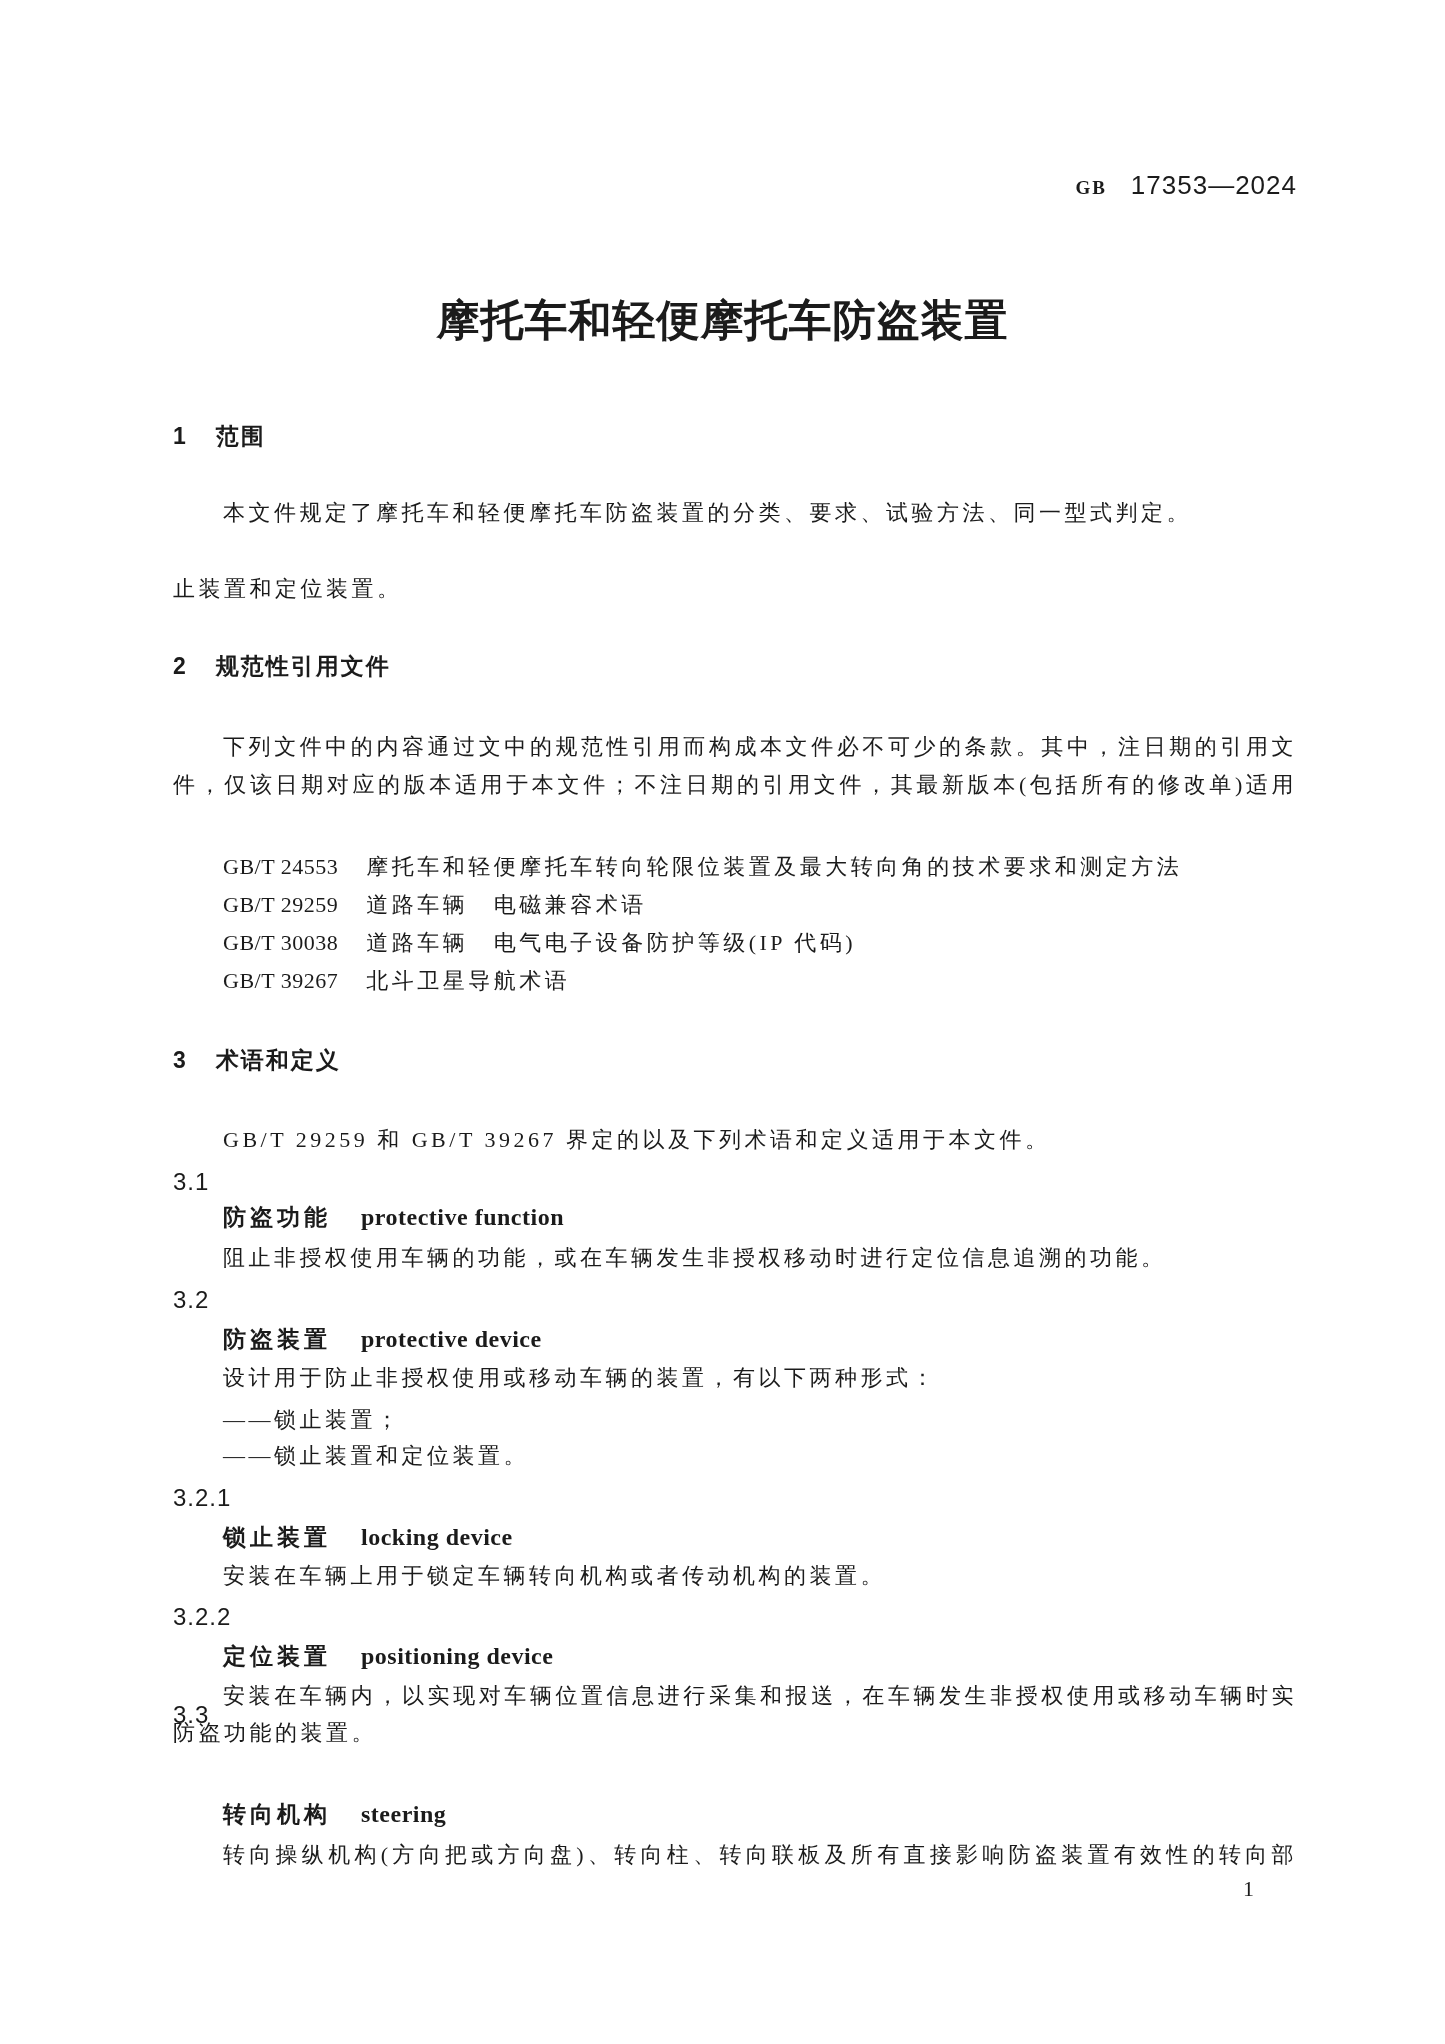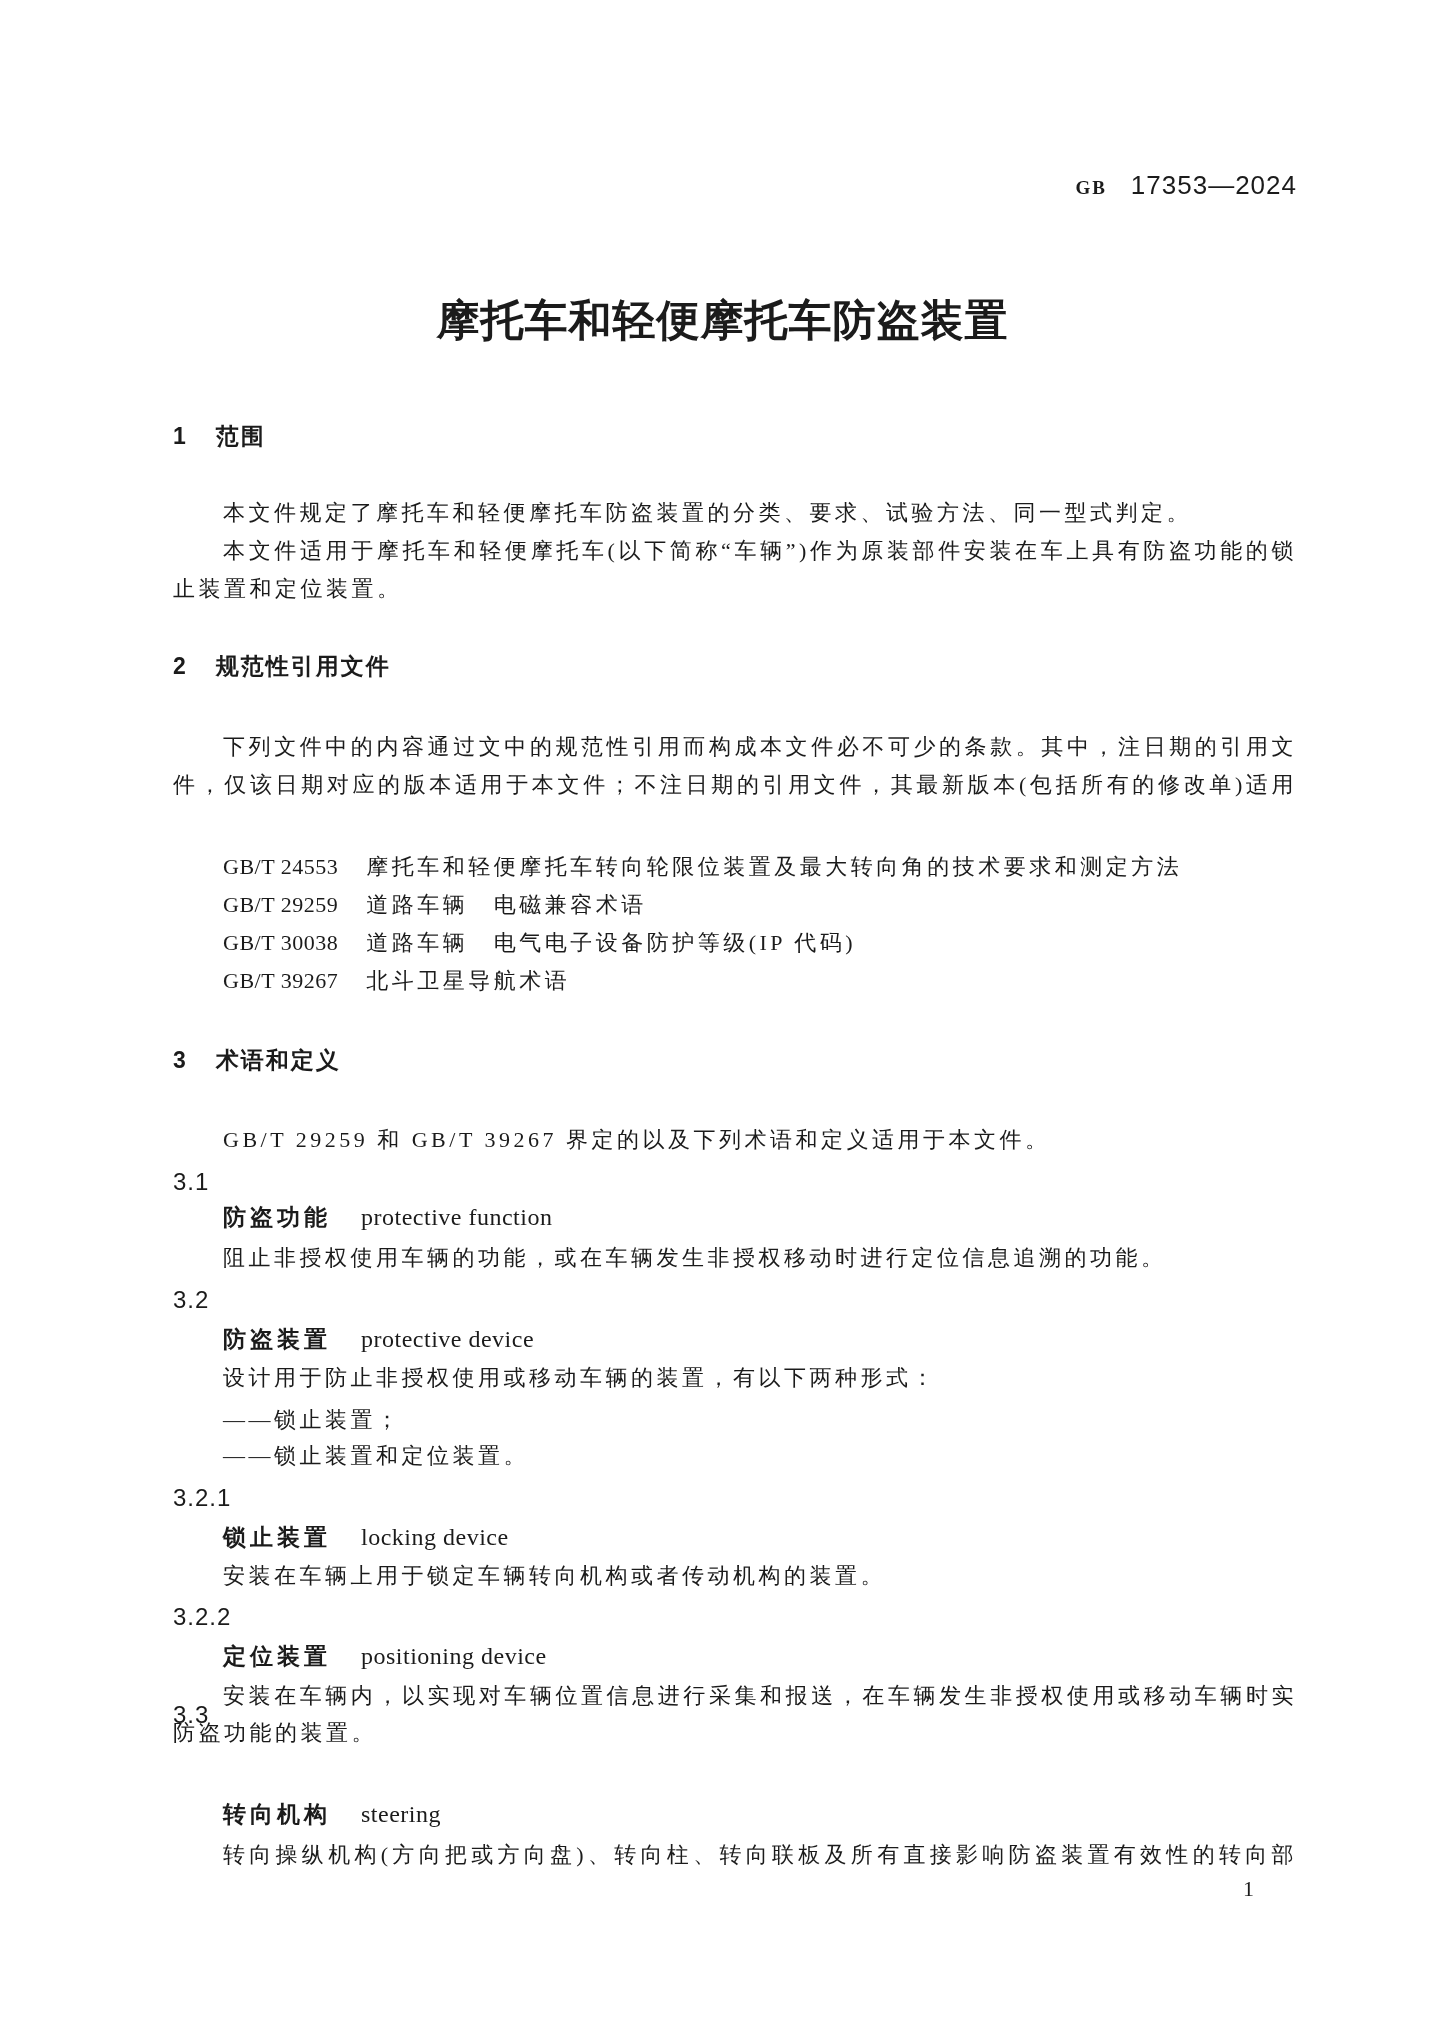--- a/index.html
+++ b/index.html
@@ -29,21 +29,21 @@
     position:absolute; left:0; height:38px; line-height:38px;
     font-family:"Liberation Sans","DejaVu Sans",sans-serif;
     font-size:24px; letter-spacing:1px;
   }
   .term .zh {
     font-family:"Liberation Sans","DejaVu Sans",sans-serif;
     font-weight:bold; font-size:23px; letter-spacing:4px;
   }
   .term .en {
     font-family:"Liberation Serif","DejaVu Serif",serif;
-    font-weight:normal; font-size:24px; margin-left:30px; letter-spacing:0.5px;text-align:center;
+    font-weight:bold; font-size:24px; margin-left:30px; letter-spacing:0.5px;text-align:center;
   }
   .ref .code { letter-spacing:0.5px; }
   .ref .title { margin-left:28px; }
 
   .header-code { position:absolute; top:170px; right:148px; height:30px; line-height:30px; white-space:nowrap; }
   .header-code .gb {
     font-weight:bold; font-size:19px; letter-spacing:2px;
     font-family:"Liberation Serif","DejaVu Serif",serif;
   }
   .header-code .numpart {
@@ -68,21 +68,20 @@
 
   <h1 class="doc-title">摩托车和轻便摩托车防盗装置</h1>
 
   <div class="content">
 
     <div class="sec-heading" style="top:417px">
       <span class="num">1</span>
       <span class="txt">范围</span>
     </div>
     <div class="line indent" style="top:494px">本文件规定了摩托车和轻便摩托车防盗装置的分类、要求、试验方法、同一型式判定。</div>
-    <div class="line indent fill" style="top:532px">本文件适用于摩托车和轻便摩托车(以下简称“车辆”)作为原装部件安装在车上具有防盗功能的锁</div>
     <div class="line" style="top:570px">止装置和定位装置。</div>
 
     <div class="sec-heading" style="top:647px">
       <span class="num">2</span>
       <span class="txt">规范性引用文件</span>
     </div>
     <div class="line indent fill" style="top:728px">下列文件中的内容通过文中的规范性引用而构成本文件必不可少的条款。其中，注日期的引用文</div>
     <div class="line fill" style="top:766px">件，仅该日期对应的版本适用于本文件；不注日期的引用文件，其最新版本(包括所有的修改单)适用于</div>
 
     <div class="line indent ref" style="top:848px">

